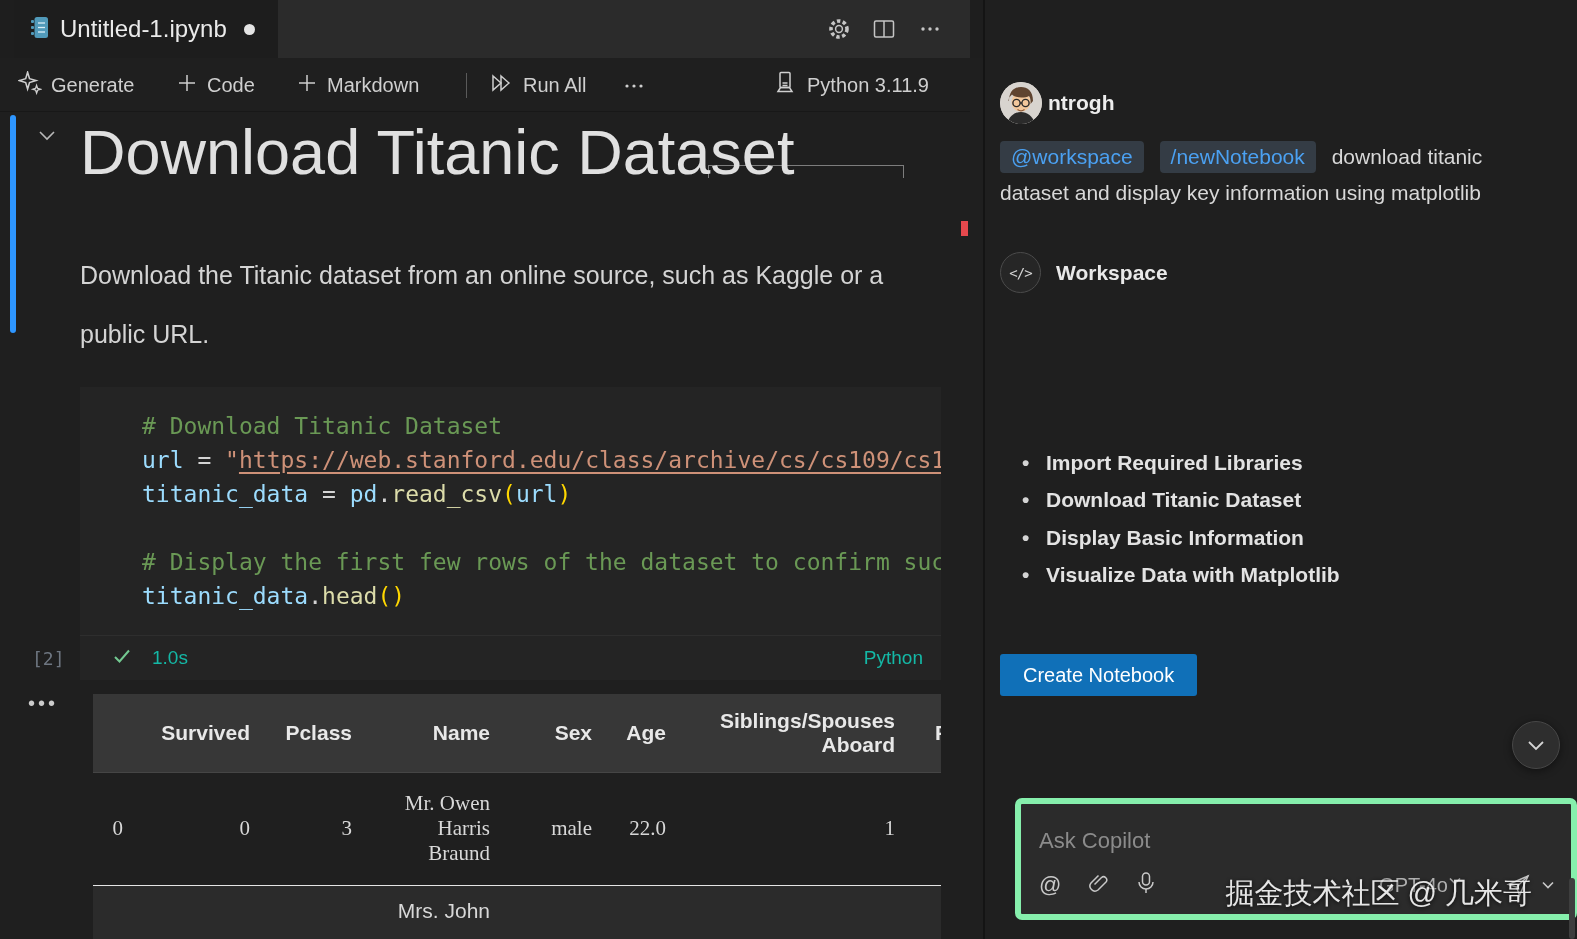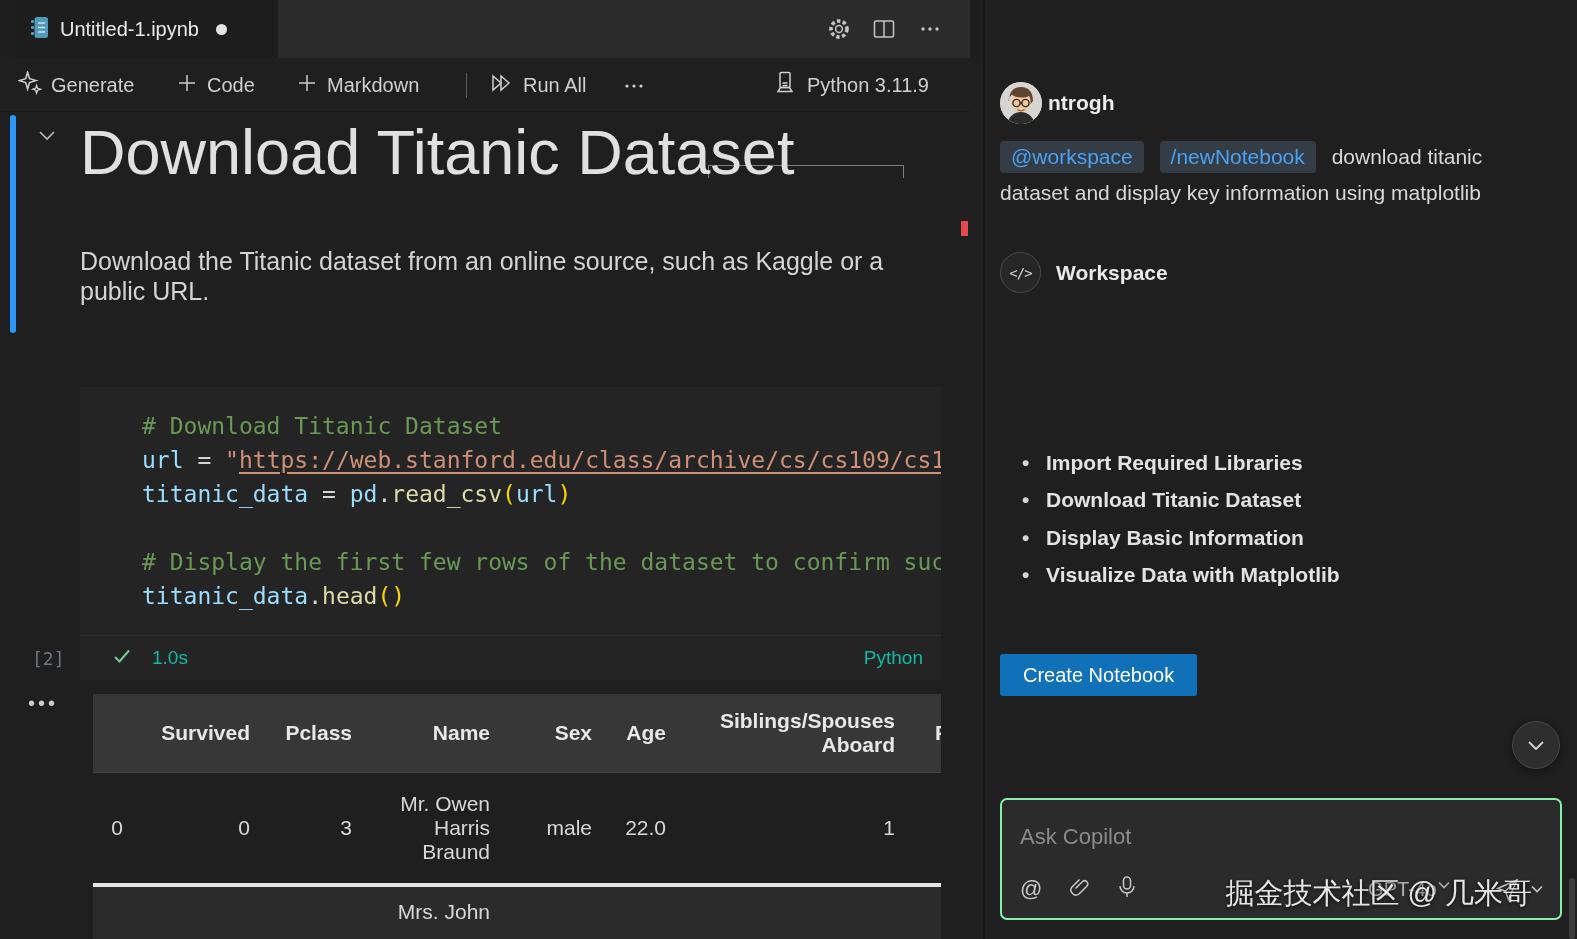--- a/index.html
+++ b/index.html
@@ -4,38 +4,38 @@
 <style>
   * { margin:0; padding:0; box-sizing:border-box; }
   html,body { background:#000; }
   body { font-family:"Liberation Sans", sans-serif; }
   .window { position:relative; width:1577px; height:939px; background:#1f1f1f; overflow:hidden; color:#d4d4d4; }
 
   
   .topbar { position:absolute; left:0; top:0; width:1577px; height:58px; background:#1e1e1e; }
   .tabbar-rest { position:absolute; left:278px; top:0; width:692px; height:58px; background:#2b2b2b; }
   .tab { position:absolute; left:14px; top:0; width:264px; height:58px; background:#1d1d1d; display:flex; align-items:center; gap:11px; padding:0 16px; cursor:pointer; }
-  .tab-title { color:#eaeaea; font-size:20px; white-space:nowrap; }
+  .tab-title { color:#eaeaea; font-size:24px; white-space:nowrap; }
   .dirty-dot { width:11px; height:11px; border-radius:50%; background:#e4e4e4; margin-left:6px; }
   .icon-btn { position:absolute; top:14px; width:30px; height:30px; display:flex; align-items:center; justify-content:center; cursor:pointer; }
   .icon-btn svg { stroke:#c5c5c5; fill:none; stroke-width:1.5; }
   .panel-tab-underline { position:absolute; left:986px; top:51px; width:44px; height:2px; background:#e7e7e7; }
 
   
   .toolbar { position:absolute; left:0; top:58px; width:970px; height:54px; background:#1f1f1f; border-bottom:1px solid #181818; }
   .tb-item { position:absolute; top:0; height:54px; display:flex; align-items:center; gap:9px; color:#cfcfcf; font-size:20px; cursor:pointer; white-space:nowrap; }
   .tb-item svg { stroke:#cfcfcf; fill:none; stroke-width:1.5; }
   .tb-sep { position:absolute; left:466px; top:15px; width:1px; height:25px; background:#5a5a5a; }
   .popup-outline { position:absolute; left:708px; top:107px; width:196px; height:13px; border:1px solid #7d7d7d; border-bottom:none; }
 
   
   .cell-focus-bar { position:absolute; left:10px; top:115px; width:6px; height:218px; background:#2e96ff; border-radius:3px; }
   .md-collapse { position:absolute; left:34px; top:122px; }
   .md-h1 { position:absolute; left:80px; top:116px; width:860px; font-size:63px; font-weight:300; color:#e0e0e0; letter-spacing:0; white-space:nowrap; }
-  .md-p { position:absolute; left:80px; top:246px; width:820px; font-size:25px; line-height:30px; color:#d4d4d4; }
+  .md-p { position:absolute; left:80px; top:246px; width:820px; font-size:25px; line-height:59px; color:#d4d4d4; }
 
   .code-cell { position:absolute; left:80px; top:387px; width:861px; height:293px; background:#242424; overflow:hidden; }
   .code-area { position:absolute; left:0; top:0; width:861px; height:248px; padding:22px 0 0 62px; overflow:hidden;
                font-family:"DejaVu Sans Mono", monospace; font-size:23px; line-height:34px; white-space:pre; }
   .tok-comment { color:#6a9955; } .tok-var { color:#9cdcfe; } .tok-plain { color:#d4d4d4; }
   .tok-str { color:#ce9178; } .tok-link { text-decoration:underline; text-underline-offset:4px; }
   .tok-fn { color:#dcdcaa; } .tok-paren { color:#ffd700; }
   .cell-status { position:absolute; left:0; bottom:0; width:861px; height:45px; border-top:1px solid #2e2e2e; display:flex; align-items:center; padding:0 18px 0 32px; font-size:19px; color:#14b8a6; }
   .cell-status .dur { margin-left:20px; }
   .cell-status .lang { margin-left:auto; }
@@ -43,21 +43,21 @@
   .cell-more { position:absolute; left:28px; top:692px; color:#cccccc; font-size:20px; letter-spacing:3px; cursor:pointer; }
   .modified-marker { position:absolute; left:961px; top:221px; width:7px; height:15px; background:#e5484d; }
 
   
   .table-clip { position:absolute; left:93px; top:694px; width:848px; height:245px; overflow:hidden; }
   table.df { border-collapse:collapse; table-layout:fixed; width:962px; font-size:21px; color:#d8d8d8; }
   table.df th, table.df td { text-align:right; vertical-align:middle; overflow:hidden; }
   table.df thead tr { background:#373737; height:78px; }
   table.df th { font-weight:bold; color:#e8e8e8; border-bottom:1px solid #454545; }
   table.df tbody tr:nth-child(1) { height:113px; }
-  table.df tbody tr:nth-child(1) td { border-bottom:4px solid #e5e5e5; }
+  table.df tbody tr:nth-child(1) td { border-bottom:1px solid #e5e5e5;font-family:Liberation Serif, serif; }
   table.df tbody tr:nth-child(2) { background:#2b2b2b; height:150px; }
   table.df tbody tr:nth-child(2) td { vertical-align:top; padding-top:13px; }
   .c0 { width:30px; } .c1 { width:127px; } .c2 { width:102px; }
   .c3 { width:138px; padding-left:28px; } .c4 { width:102px; } .c5 { width:74px; }
   .c6 { width:229px; } .c7 { width:160px; text-align:left !important; padding-left:40px; }
 
   
   .v-divider { position:absolute; left:983px; top:0; width:2px; height:939px; background:#141414; }
 
   
@@ -67,21 +67,21 @@
   .chat-msg { position:absolute; left:15px; top:139px; width:552px; font-size:21px; line-height:36px; color:#d8d8d8; }
   .pill { display:inline-block; background:#343c45; color:#4ba1f2; border-radius:4px; padding:2px 11px; margin-right:10px; font-size:21px; line-height:28px; cursor:pointer; }
   .agent-icon { position:absolute; left:15px; top:252px; width:41px; height:41px; border:1px solid #4b4b4b; border-radius:50%; background:#262626; display:flex; align-items:center; justify-content:center; font-size:14px; letter-spacing:-1px; color:#d4d4d4; font-family:"DejaVu Sans Mono", monospace; }
   .agent-name { position:absolute; left:71px; top:261px; font-size:21px; font-weight:bold; color:#e9e9e9; }
   .chat-intro { position:absolute; left:15px; top:311px; width:505px; font-size:21px; line-height:35px; color:#d6d6d6; }
   .outline { position:absolute; left:37px; top:444px; width:500px; list-style:none; }
   .outline li { position:relative; font-size:21px; font-weight:bold; color:#e3e3e3; line-height:37.3px; padding-left:24px; }
   .outline li::before { content:"•"; position:absolute; left:0; color:#d4d4d4; }
   .create-btn { position:absolute; left:15px; top:654px; height:42px; padding:0 23px; background:#1070b8; color:#ffffff; font-size:20px; border:none; border-radius:3px; display:flex; align-items:center; cursor:pointer; font-family:"Liberation Sans", sans-serif; }
   .scroll-down-btn { position:absolute; left:527px; top:721px; width:48px; height:48px; border-radius:50%; background:#2e2e2e; border:1px solid #474747; display:flex; align-items:center; justify-content:center; box-shadow:0 2px 8px rgba(0,0,0,.45); cursor:pointer; }
-  .chat-input { position:absolute; left:15px; top:798px; width:562px; height:122px; background:#2b2b2b; border:2px solid #86efac; border-radius:7px; cursor:text; }
+  .chat-input { position:absolute; left:30px; top:798px; width:562px; height:122px; background:#2b2b2b; border:6px solid #86efac; border-radius:7px; cursor:text; }
   .input-placeholder { position:absolute; left:18px; top:24px; font-size:22px; color:#8b8b8b; }
   .input-row { position:absolute; left:18px; bottom:15px; right:16px; display:flex; align-items:center; gap:27px; }
   .input-row .at { font-size:22px; color:#c8c8c8; cursor:pointer; }
   .input-row svg { stroke:#c8c8c8; fill:none; stroke-width:1.5; cursor:pointer; }
   .model-picker { margin-left:auto; display:flex; align-items:flex-start; color:#b0b0b0; font-size:20px; cursor:pointer; }
   .send-group { display:flex; align-items:center; gap:10px; margin-left:16px; }
   .panel-scrollbar { position:absolute; left:584px; top:878px; width:6px; height:61px; background:#3e3e3e; border-radius:3px; }
 
   .watermark { position:absolute; right:45px; top:874px; font-size:29px; font-weight:500; color:#efefef; opacity:.95; text-shadow:0 1px 4px rgba(0,0,0,.85); z-index:50; white-space:nowrap; }
 </style>

